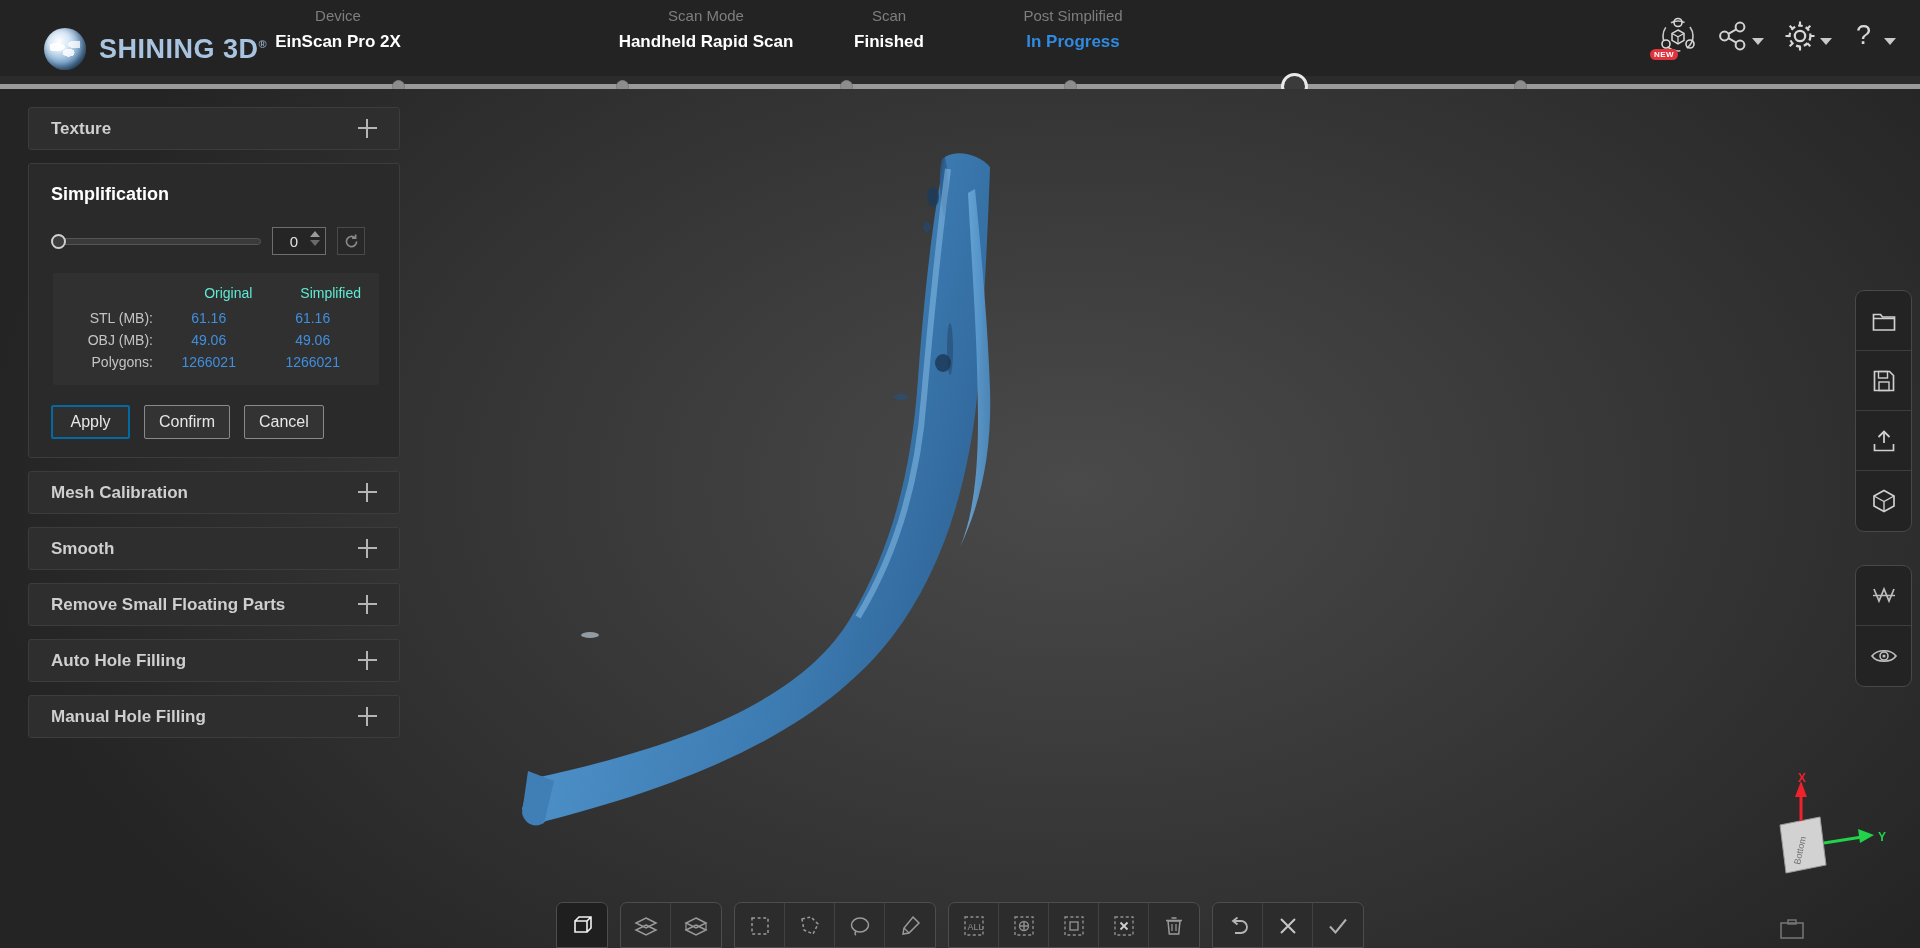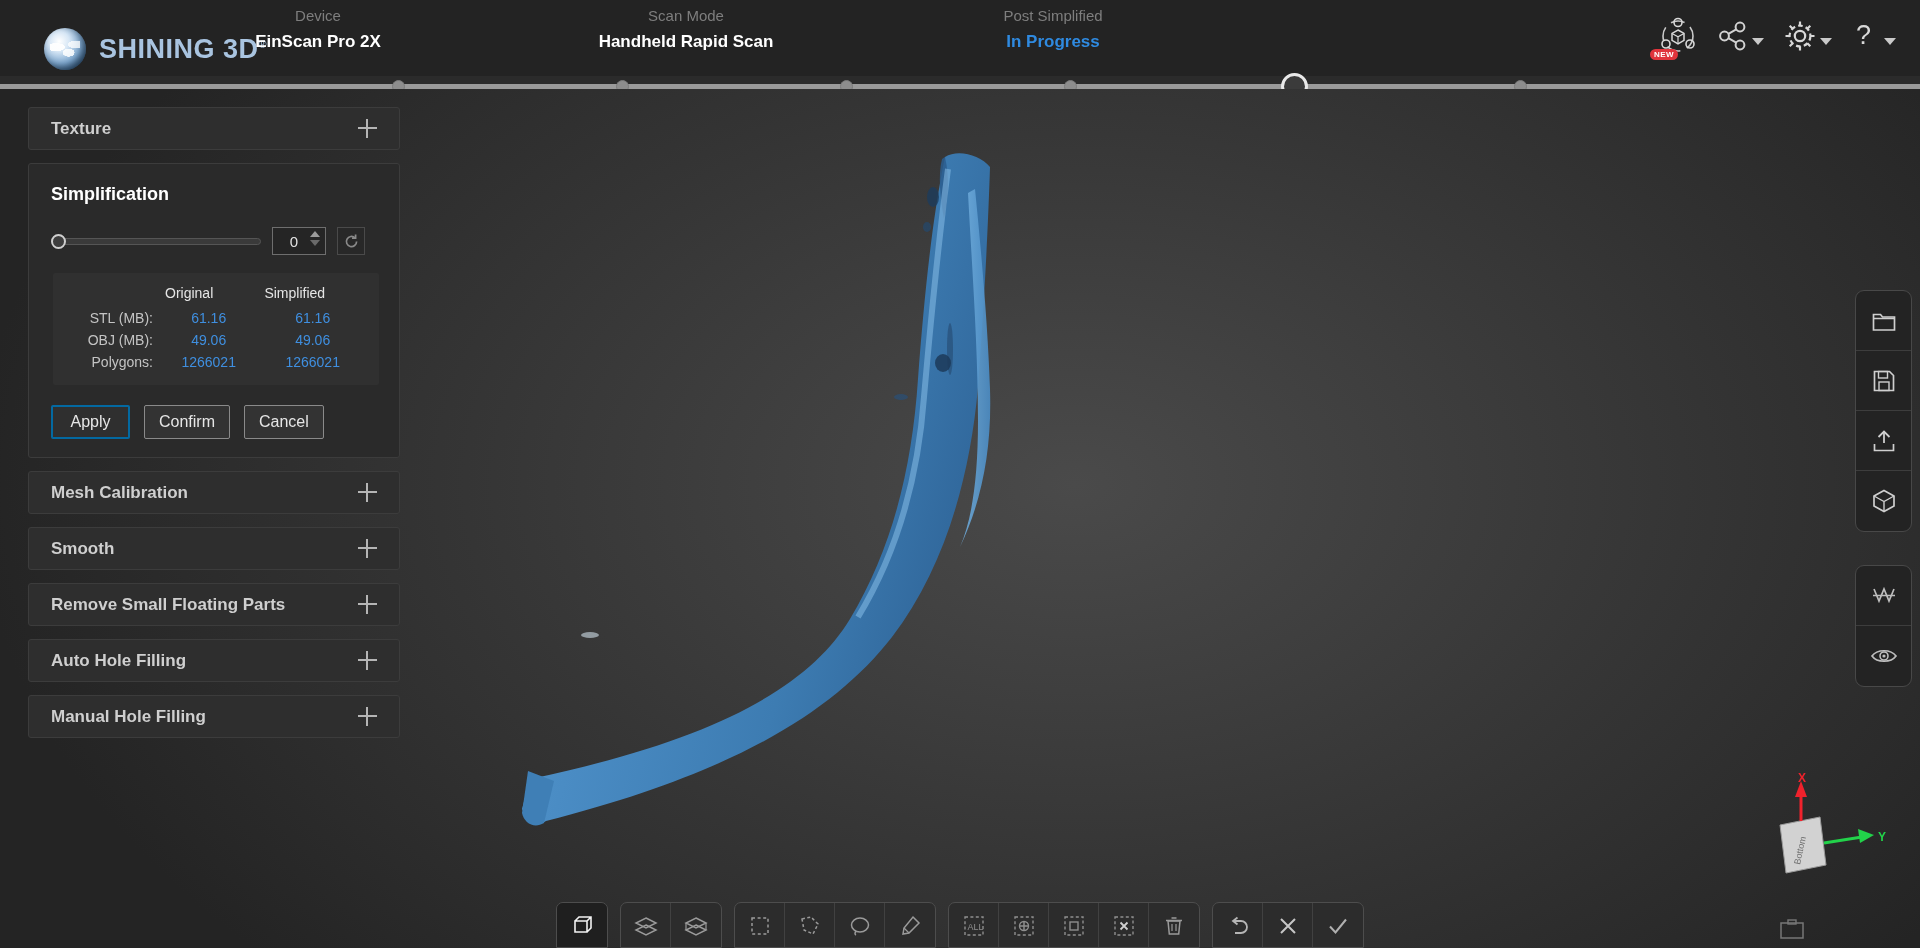--- a/index.html
+++ b/index.html
@@ -28,21 +28,21 @@
   .brand-globe::before{
     content:""; position:absolute; left:6px; top:12px; width:30px; height:18px;
     background:
       radial-gradient(ellipse at 20% 40%, rgba(255,255,255,.95) 0 26%, transparent 27%),
       radial-gradient(ellipse at 62% 70%, rgba(255,255,255,.85) 0 22%, transparent 23%),
       radial-gradient(ellipse at 85% 25%, rgba(255,255,255,.75) 0 20%, transparent 21%);
   }
   .brand-text { font-size:27px; font-weight:bold; letter-spacing:.5px; color:#a9c4e0; position:relative; }
   .brand-text .reg { font-size:11px; vertical-align:super; color:#90a8c0; }
 
-  .steps { position:absolute; left:248px; top:0; width:1360px; height:76px; }
+  .steps { position:absolute; left:268px; top:0; width:1360px; height:76px; }
   .step { position:absolute; top:6px; text-align:center; width:220px; }
   .step .lbl { font-size:15px; color:#7e7e7e; line-height:20px; white-space:nowrap; }
   .step .val { font-size:17px; font-weight:bold; color:#ffffff; line-height:26px; margin-top:3px; white-space:nowrap; }
   .step.active .val { color:#2f8ae0; }
 
   .track { position:absolute; left:0; top:84px; width:1920px; height:5px; background:#9a9a9a; }
   .tick { position:absolute; top:-4px; width:13px; height:13px; border-radius:50%;
           background:#8d8d8d; border:1px solid #7a7a7a; }
   .tick.current {
     top:-11px; width:27px; height:27px; border-radius:50%;
@@ -96,21 +96,21 @@
   }
   .spin .v { flex:1; text-align:center; font-size:15px; color:#e2e2e2; padding-right:10px; }
   .spin .arrows { position:absolute; right:5px; top:3px; display:flex; flex-direction:column; gap:3px; }
   .ar-up{width:0;height:0;border-left:5px solid transparent;border-right:5px solid transparent;border-bottom:6px solid #9a9a9a;}
   .ar-dn{width:0;height:0;border-left:5px solid transparent;border-right:5px solid transparent;border-top:6px solid #6a6a6a;}
   .resetbtn { width:28px; height:28px; background:#282828; border:1px solid #4a4a4a;
               display:flex;align-items:center;justify-content:center;cursor:pointer; }
 
   .stats { background:#303030; border-radius:2px; padding:10px 12px 12px 6px; margin:0 2px 20px 6px; }
   .stats table { width:100%; border-collapse:collapse; }
-  .stats th { font-size:14px; font-weight:normal; color:#e5e5e5; text-align:left; padding:2px 6px 6px 6px; }
+  .stats th { font-size:14px; font-weight:normal; color:#5eead4; text-align:right; padding:2px 6px 6px 6px; }
   .stats th.blank { width:100px; }
   .stats td { font-size:14px; padding:3px 6px; }
   .stats td.k { color:#c4c4c4; text-align:right; width:100px; }
   .stats td.v { color:#3f8fe0; text-align:center; }
 
   .btnrow { display:flex; gap:14px; margin-left:4px; }
   .btn {
     min-width:79px; height:34px; padding:0 14px;
     background:#333333; border:1px solid #8a8a8a; color:#e6e6e6;
     font-size:16px; cursor:pointer; border-radius:2px;
@@ -154,20 +154,24 @@
     </div>
 
     <div class="steps">
       <div class="step" style="left:-40px;">
         <div class="lbl">Device</div>
         <div class="val">EinScan Pro 2X</div>
       </div>
       <div class="step" style="left:328px;">
         <div class="lbl">Scan Mode</div>
         <div class="val">Handheld Rapid Scan</div>
+      </div>
+      <div class="step" style="left:511px;">
+        <div class="lbl">Scan</div>
+        <div class="val">Finished</div>
       </div>
       <div class="step active" style="left:695px;">
         <div class="lbl">Post Simplified</div>
         <div class="val">In Progress</div>
       </div>
     </div>
 
     <div class="track">
       <div class="tick" style="left:392px;"></div>
       <div class="tick" style="left:616px;"></div>

